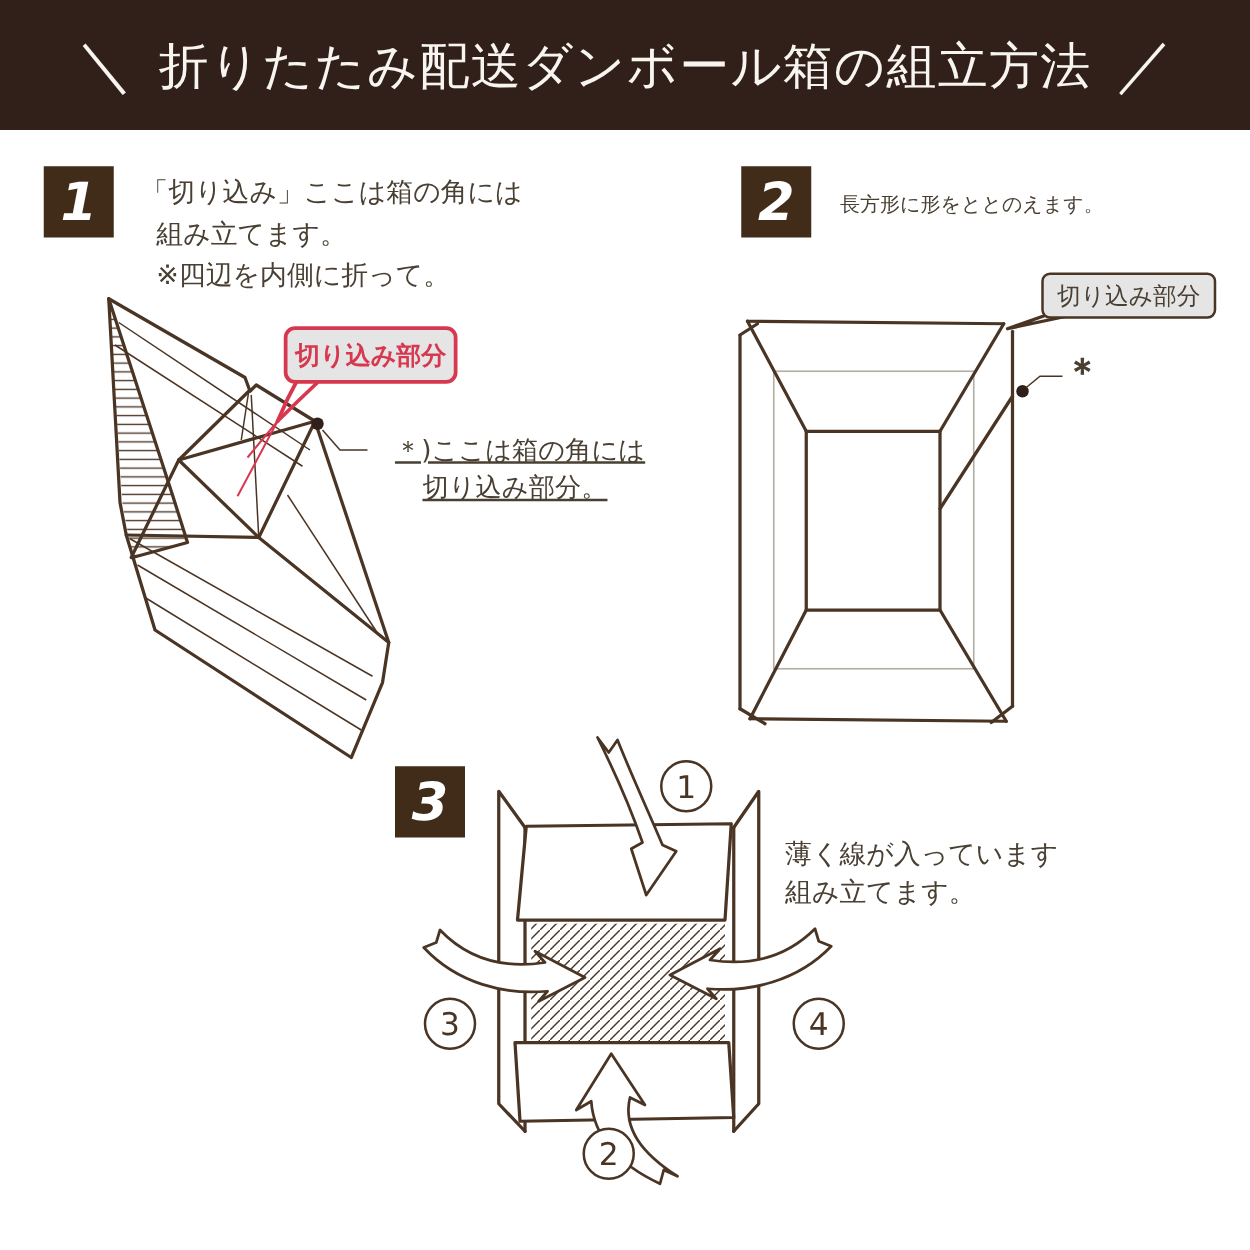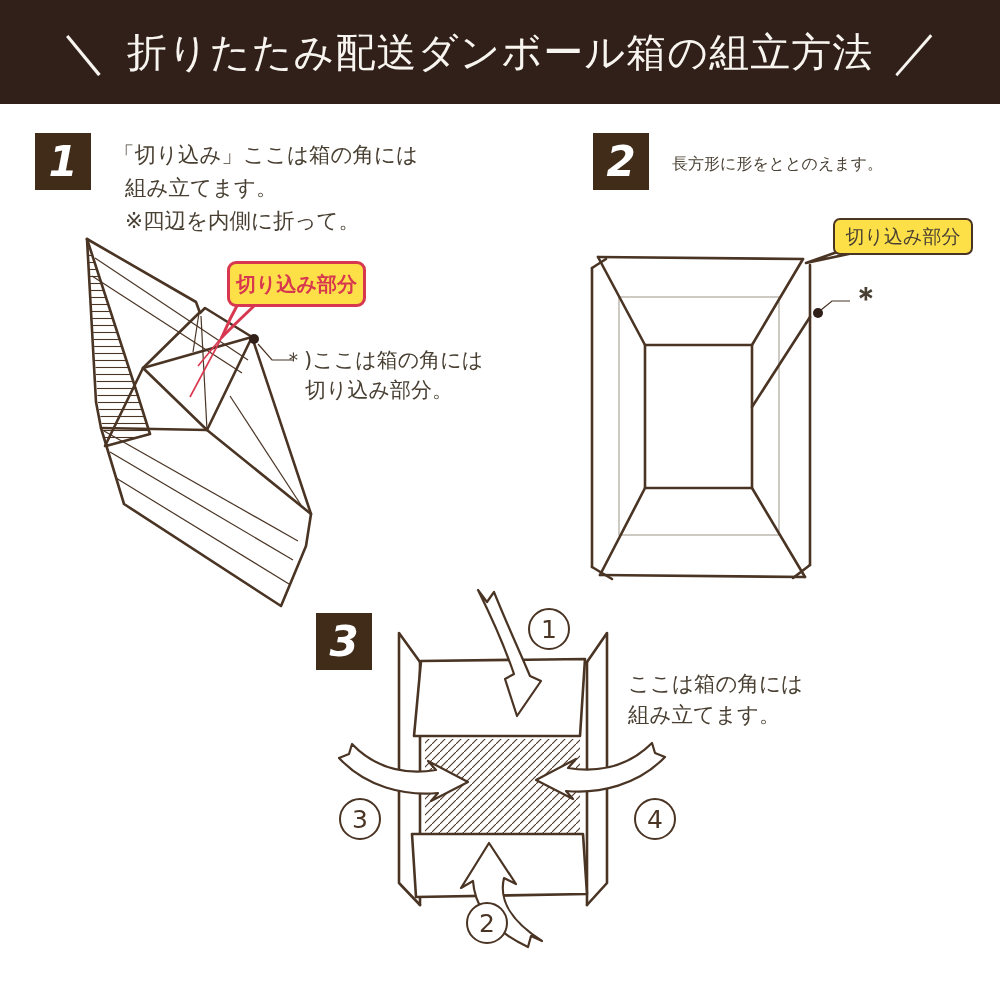--- a/index.html
+++ b/index.html
@@ -21,29 +21,29 @@
   #badge3{left:316px;top:613px;}
 
   
   .instr{position:absolute;color:#494033;font-size:21.5px;line-height:33px;white-space:nowrap;}
   #instr1{left:113px;top:138px;}
   #instr1 .indent{padding-left:12px;}
   #instr2{left:672px;top:147px;font-size:16px;}
   #instr3{left:628px;top:668px;line-height:31px;}
 
   
-  .callout{position:absolute;background:#fde047;display:flex;align-items:center;justify-content:center;white-space:nowrap;}
+  .callout{position:absolute;background:#e5e5e5;display:flex;align-items:center;justify-content:center;white-space:nowrap;}
   #callout1{left:227px;top:261px;width:133px;height:40px;border:3px solid #d7384f;border-radius:9px;
             color:#d7384f;font-size:20px;font-weight:bold;}
   #callout2{left:833px;top:218px;width:136px;height:33px;border:2.5px solid #4a3424;border-radius:7px;
             color:#494033;font-size:19px;}
 
   
   .note{position:absolute;color:#494033;font-size:21px;line-height:30px;white-space:nowrap;}
-  #note1{left:283px;top:345px;}
+  #note1{left:316px;top:345px;text-decoration:underline;}
   #note1 .indent{padding-left:22px;}
   #asterisk2{left:851px;top:283px;font-size:30px;font-weight:bold;color:#494033;}
 
   
   .circnum{position:absolute;width:38px;height:38px;border:2.5px solid #4a3424;border-radius:50%;
            background:#ffffff;color:#4a3424;font-size:25px;
            display:flex;align-items:center;justify-content:center;}
   #circ1{left:528px;top:608px;}
   #circ2{left:466px;top:902px;}
   #circ3{left:339px;top:798px;}
@@ -178,21 +178,21 @@
 
   <div class="instr" id="instr1">
     <div>「切り込み」ここは箱の角には</div>
     <div class="indent">組み立てます。</div>
     <div class="indent">※四辺を内側に折って。</div>
   </div>
 
   <div class="instr" id="instr2">長方形に形をととのえます。</div>
 
   <div class="instr" id="instr3">
-    <div>ここは箱の角には</div>
+    <div>薄く線が入っています</div>
     <div>組み立てます。</div>
   </div>
 
   <div class="callout" id="callout1">切り込み部分</div>
   <div class="callout" id="callout2">切り込み部分</div>
 
   <div class="note" id="note1">
     <div>＊)ここは箱の角には</div>
     <div class="indent">切り込み部分。</div>
   </div>

